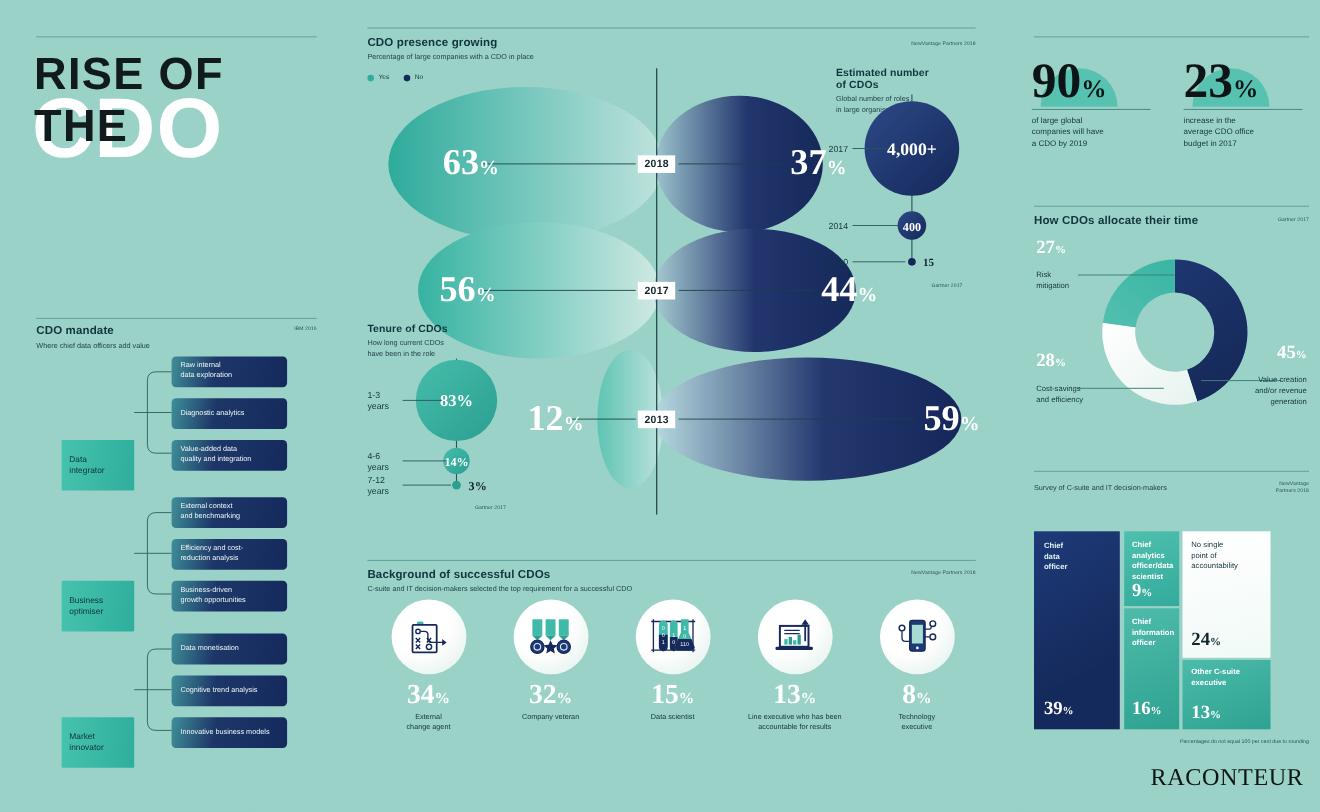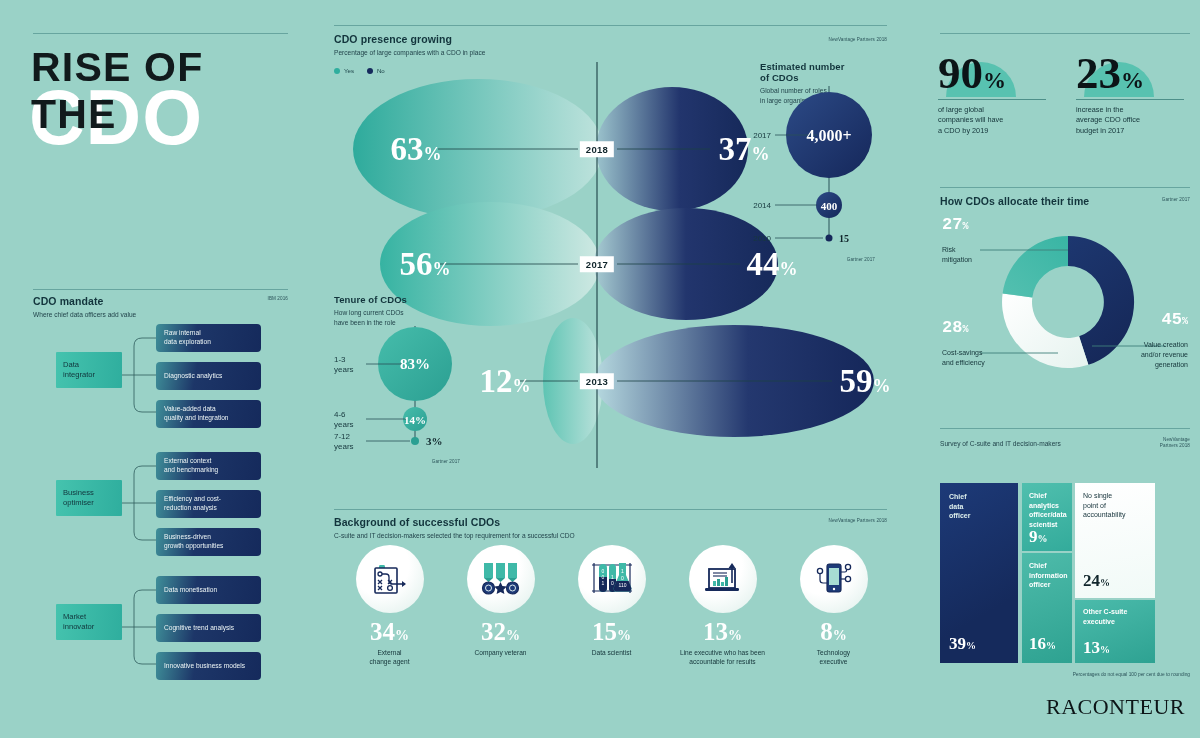--- a/index.html
+++ b/index.html
@@ -34,24 +34,24 @@
   #lede {
     position:absolute; left:33px; top:180px; width:247px;
     font-size:9.1px; line-height:1.62; color:#14343b;
   }
 
   #mandate-rule { left:33px; top:289px; width:255px; }
   #mandate-head { position:absolute; left:33px; top:295px; width:200px; }
   #mandate-src  { left:200px; top:296px; width:88px; }
 
   .grp-box {
-    position:absolute; width:66px; height:36px; border-radius:1px;
+    position:absolute; width:66px; height:46px; border-radius:1px;
     background:linear-gradient(95deg,#45c3ae 0%, #2fae9e 100%);
     color:#11343b; font-size:7.6px; line-height:1.35;
-    display:flex; align-items:center; padding-left:7px;
+    display:flex; align-items:center; padding-left:7px;margin-top:48px;
   }
   .leaf-box {
     position:absolute; left:156px; width:105px; height:28px; border-radius:4px;
     background:linear-gradient(100deg,#3f8f99 0%, #1d3668 38%, #152a5c 100%);
     color:#eef6f6; font-size:6.6px; line-height:1.32;
     display:flex; align-items:center; padding-left:8px; padding-right:5px;
   }
   .connector { position:absolute; stroke:#2d5a5c; stroke-width:.8; fill:none; }
   #c-rule1 { left:334px; top:25px; width:553px; }
   #c-head  { position:absolute; left:334px; top:33px; }
@@ -107,21 +107,21 @@
   .statNum .n{ font-size:45px; }
   .statNum .s{ font-size:23px; }
   .statLine{ position:relative; z-index:2; height:1px; background:#4d8f89; margin:4px 0 5px 0; width:108px;}
   .statLbl { position:relative; z-index:2; font-size:7.3px; line-height:1.45; color:#143439;}
 
   #r-rule2 { left:940px; top:187px; width:250px; }
   #alloc-head { position:absolute; left:940px; top:195px; }
   #alloc-src  { left:1105px; top:197px; width:85px; }
   #donutWrap  { position:absolute; left:940px; top:210px; width:250px; height:185px;}
   .dlabel { position:absolute; }
-  .dpct { font-family:Liberation Mono, monospace; font-weight:bold; color:#fff; }
+  .dpct { font-family:Liberation Serif, serif; font-weight:bold; color:#fff; }
   .dpct .n{ font-size:17px;} .dpct .s{ font-size:10px;}
   .dtxt { font-size:7px; line-height:1.4; color:#143439; margin-top:2px;}
 
   #r-rule3 { left:940px; top:428px; width:250px; }
   #who-head{ position:absolute; left:940px; top:436px; width:160px;}
   #who-src { left:1130px; top:437px; width:60px; }
   #whoChart{ position:absolute; left:940px; top:483px; width:250px; height:180px;}
   .wcol { position:absolute; }
   .wlbl { position:absolute; font-size:7px; line-height:1.38; font-weight:bold;}
   .wpct { position:absolute; font-family:"Liberation Serif", serif; font-weight:bold;}
@@ -273,21 +273,21 @@
       <line x1="118" y1="216" x2="258" y2="216" stroke="#1d4145" stroke-width=".8"></line>
       <line x1="297" y1="216" x2="420" y2="216" stroke="#1d4145" stroke-width=".8"></line>
       <line x1="198" y1="333" x2="258" y2="333" stroke="#1d4145" stroke-width=".8"></line>
       <line x1="297" y1="333" x2="512" y2="333" stroke="#1d4145" stroke-width=".8"></line>
     </svg>
 
     <div class="yrchip" style="left:277px; top:101px;">2018</div>
     <div class="yrchip" style="left:277px; top:216px;">2017</div>
     <div class="yrchip" style="left:277px; top:333px;">2013</div>
 
-    <div class="bigpct" style="left:96px; top:101px;">
+    <div class="bigpct" style="left:108px; top:101px;">
       <span class="n">63</span><span class="s">%</span></div>
     <div class="bigpct" style="left:424px; top:101px;">
       <span class="n">37</span><span class="s">%</span></div>
     <div class="bigpct" style="left:105px; top:216px;">
       <span class="n">56</span><span class="s">%</span></div>
     <div class="bigpct" style="left:452px; top:216px;">
       <span class="n">44</span><span class="s">%</span></div>
     <div class="bigpct" style="left:185px; top:333px;">
       <span class="n">12</span><span class="s">%</span></div>
     <div class="bigpct" style="left:545px; top:333px;">

